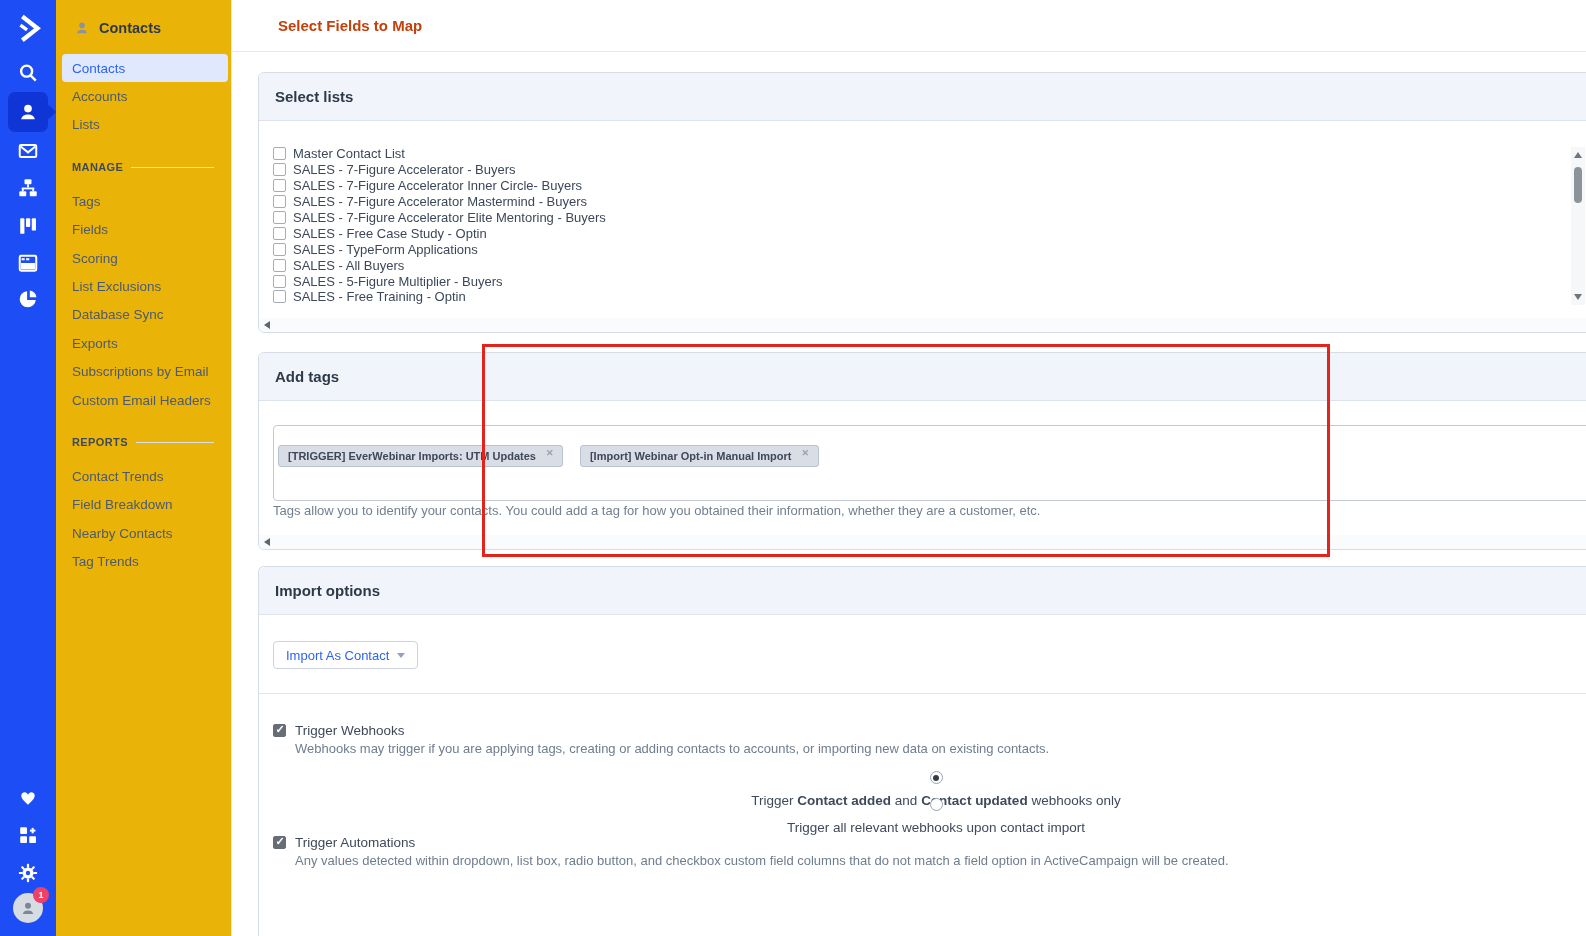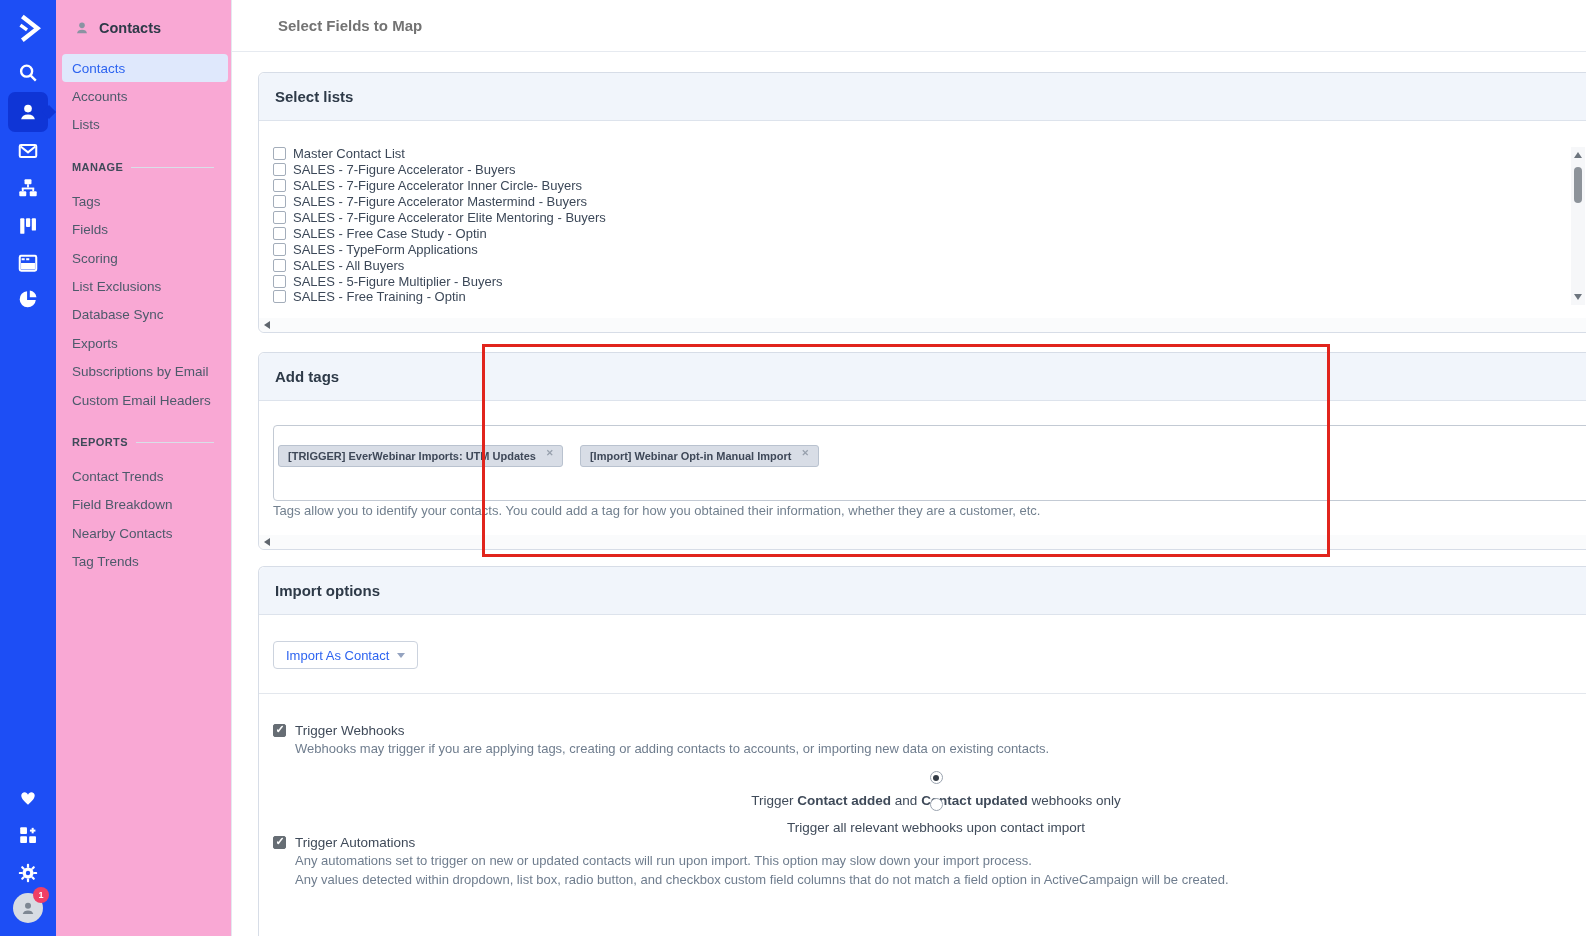--- a/index.html
+++ b/index.html
@@ -8,34 +8,34 @@
 
   
   #rail { position:absolute; left:0; top:0; width:56px; height:936px; background:#1d4ef5; z-index:10; }
   .rail-ic { position:absolute; left:50%; transform:translate(-50%,-50%); width:24px; height:24px; display:flex; align-items:center; justify-content:center; cursor:pointer; }
   #rail-active-tile { position:absolute; left:8px; top:92px; width:40px; height:40px; background:#0f35d6; border-radius:7px; }
   #rail-notch { position:absolute; left:44px; top:107px; width:10px; height:10px; background:#0f35d6; transform:rotate(45deg); }
   #avatar-btn { position:absolute; left:50%; top:908px; transform:translate(-50%,-50%); width:30px; height:30px; background:#d7dce3; border-radius:50%; display:flex; align-items:center; justify-content:center; cursor:pointer; }
   #avatar-badge { position:absolute; right:-6px; top:-6px; width:16px; height:16px; border-radius:50%; background:#ef4066; color:#fff; font-size:9px; font-weight:bold; display:flex; align-items:center; justify-content:center; }
 
   
-  #sidebar { position:absolute; left:56px; top:0; width:176px; height:936px; background:#f9a8d4; border-right:1px solid #e4e8ef; z-index:5; }
+  #sidebar { position:absolute; left:56px; top:0; width:176px; height:936px; background:#eab308; border-right:1px solid #e4e8ef; z-index:5; }
   #sidebar-header { display:flex; align-items:center; gap:9px; padding:16px 0 0 18px; height:40px; }
   #sidebar-header span { font-size:14.5px; font-weight:bold; color:#2e3a48; }
   #sidebar-nav { position:absolute; left:0; top:54px; width:176px; }
   .nav-item { height:28.4px; display:flex; align-items:center; padding-left:16px; font-size:13.5px; color:#4d5a6b; cursor:pointer; }
   .nav-item.sel { margin:0 4px 0 6px; padding-left:10px; background:#dfe8fc; border-radius:4px; color:#2d64f0; }
   .sec-head { display:flex; align-items:center; gap:8px; margin:18px 18px 10px 0; padding-left:16px; height:20px; }
   .sec-head b { font-size:11px; font-weight:bold; letter-spacing:.4px; color:#3f4a59; white-space:nowrap; }
   .sec-head::after { content:""; flex:1; height:1px; background:#d9dfe8; }
 
   
   #main { position:absolute; left:232px; top:0; width:1354px; height:936px; background:#fff; }
   #page-header { position:absolute; left:0; top:0; width:100%; height:52px; border-bottom:1px solid #e6eaf0; background:#fff; }
-  #page-title { position:absolute; left:46px; top:17px; font-size:15px; font-weight:bold; color:#737373; }
+  #page-title { position:absolute; left:46px; top:17px; font-size:15px; font-weight:bold; color:#c2410c; }
 
   .panel { position:absolute; left:26px; right:-10px; background:#fff; border:1px solid #d7dde7; border-radius:6px; }
   .panel-head { height:48px; background:#f1f5fb; border-bottom:1px solid #dde3ec; border-radius:6px 6px 0 0; display:flex; align-items:center; padding-left:16px; }
   .panel-head span { font-size:15px; font-weight:bold; color:#2e3a48; }
 
   
   #panel-lists { top:72px; height:261px; }
   #list-scroll { position:absolute; left:0; top:48px; right:0; bottom:14px; overflow:hidden; padding:25px 0 0 14px; }
   .list-row { display:flex; align-items:center; gap:7px; height:15.9px; font-size:13px; color:#3c4858; white-space:nowrap; }
   .cb { width:13px; height:13px; border:1px solid #a3adba; border-radius:2px; background:#fff; flex:0 0 13px; position:relative; cursor:pointer; }
@@ -326,18 +326,17 @@
       </div>
       <div class="radio-row" id="radio2">
         <span class="radio"></span>
         <span>Trigger all relevant webhooks upon contact import</span>
       </div>
 
       <div class="opt-row" id="row-auto">
         <span class="cb on"></span>
         <span>Trigger Automations</span>
       </div>
-      <div class="opt-desc">Any automations set to trigger on new or updated contacts will run upon import. This option may slow down your import process.</div>
 
       <div class="opt-desc">Any values detected within dropdown, list box, radio button, and checkbox custom field columns that do not match a field option in ActiveCampaign will be created.</div>
     </div>
   </div>
 </div>
 
 </body></html>

